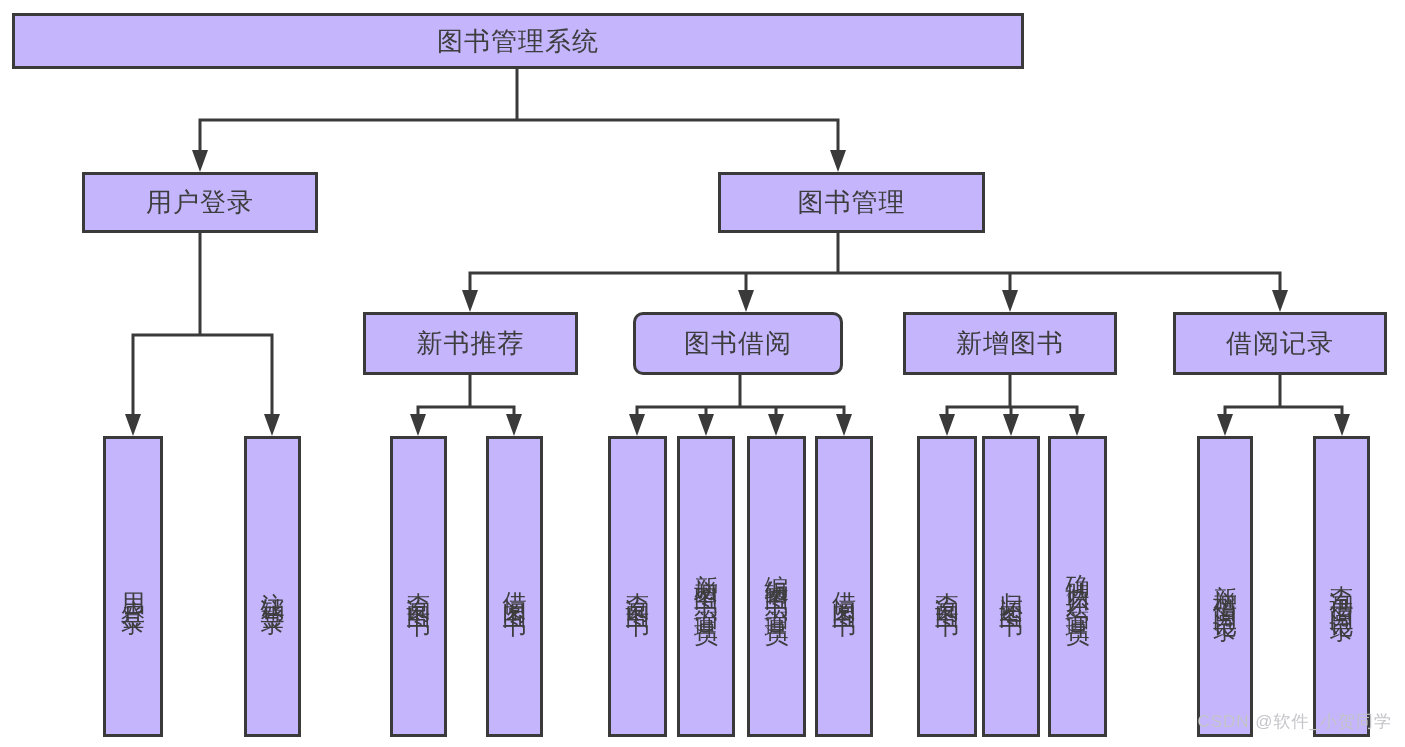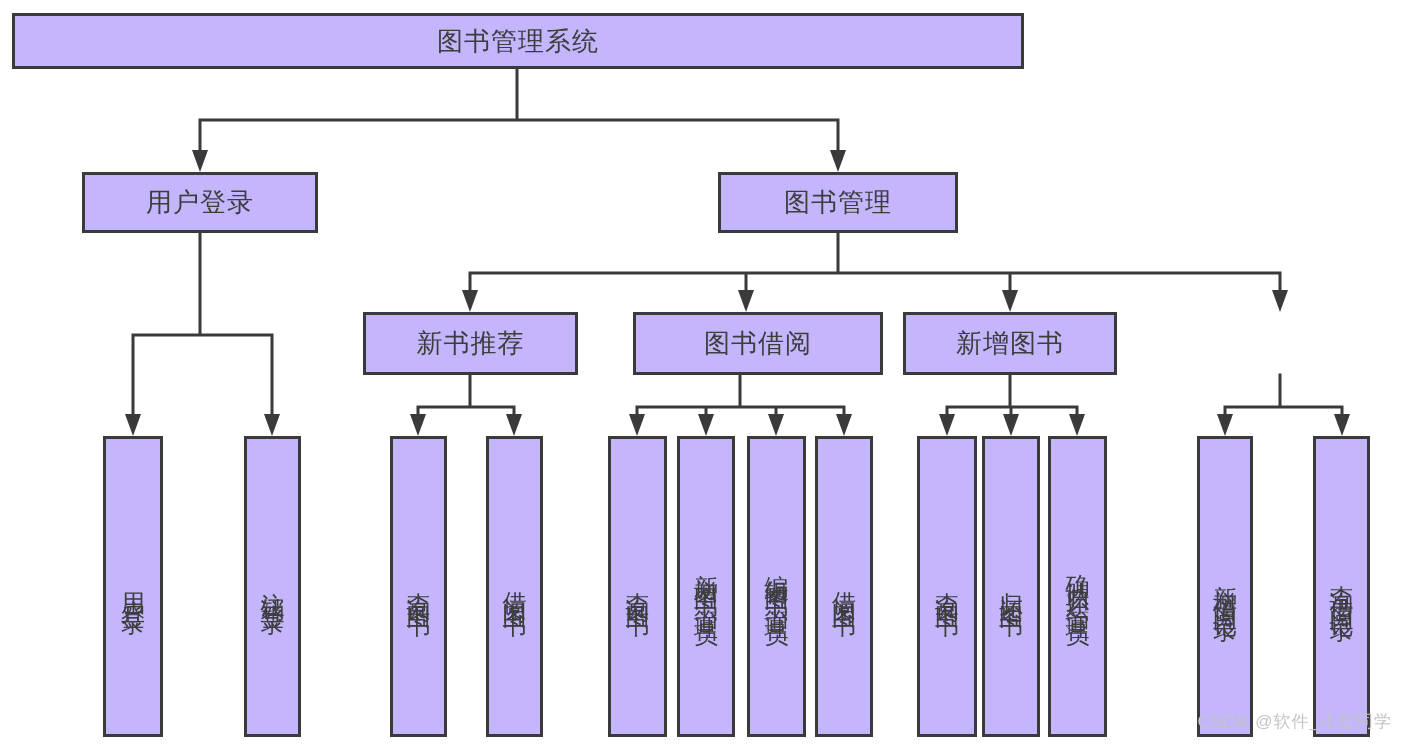--- a/index.html
+++ b/index.html
@@ -74,32 +74,35 @@
              M1217 414H1233L1225 436Z M1334 414H1350L1342 436Z" fill="#3a3a3a" stroke="none"></path>
   </svg>
 
   <div class="node" style="left:12px; top:13px; width:1012px; height:56px;">
     <span class="h-label">图书管理系统</span>
   </div>
 
   <div class="node" style="left:82px; top:172px; width:236px; height:61px;">
     <span class="h-label">用户登录</span>
   </div>
-  <div class="node" style="left:718px; top:172px; width:240px; height:61px;">
+  <div class="node" style="left:718px; top:172px; width:267px; height:61px;">
     <span class="h-label">图书管理</span>
   </div>
 
   <div class="node" style="left:363px; top:312px; width:215px; height:63px;">
     <span class="h-label">新书推荐</span>
   </div>
-  <div class="node" style="left:633px; top:312px; width:250px; height:63px;">
+  <div class="node" style="left:633px; top:312px; width:210px; height:63px;border-radius:10px;">
     <span class="h-label">图书借阅</span>
   </div>
   <div class="node" style="left:903px; top:312px; width:214px; height:63px;">
     <span class="h-label">新增图书</span>
+  </div>
+  <div class="node" style="left:1173px; top:312px; width:214px; height:63px;">
+    <span class="h-label">借阅记录</span>
   </div>
 
   <div class="node" style="left:103px; top:436px; width:60px; height:301px;">
     <span class="v-label">用户登录</span>
   </div>
   <div class="node" style="left:244px; top:436px; width:57px; height:301px;">
     <span class="v-label">注销登录</span>
   </div>
 
   <div class="node" style="left:390px; top:436px; width:57px; height:301px;">

